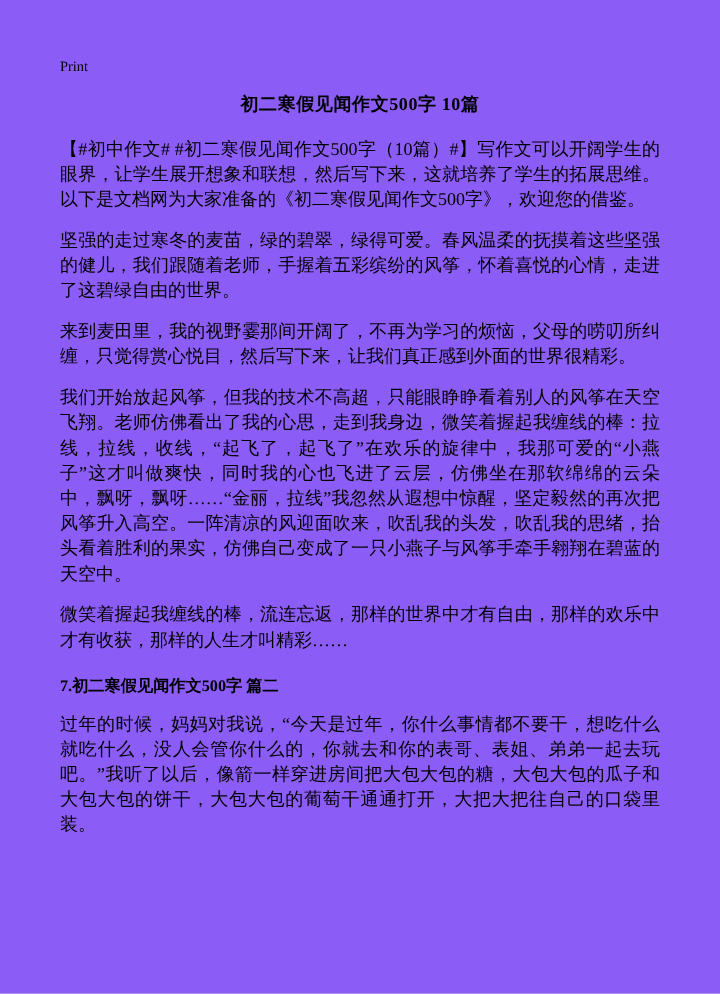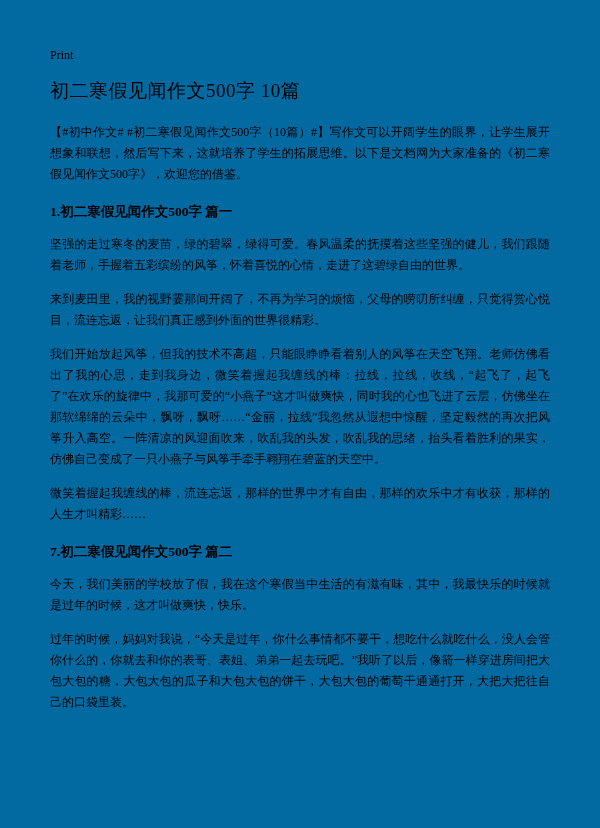--- a/index.html
+++ b/index.html
@@ -11,46 +11,46 @@
     width: 600px;
     height: 828px;
     overflow: hidden;
     font-family: "Liberation Serif", "DejaVu Serif", serif;
     color: #000000;
   }
   .page {
     position: relative;
     width: 600px;
     height: 828px;
-    background: #0369a1;
+    background: #8b5cf6;
   }
   .print-label {
     position: absolute;
     top: 48px;
     left: 50px;
     font-size: 12px;
     font-family: "Liberation Serif", "DejaVu Serif", serif;
     color: #000000;
     cursor: pointer;
   }
   .content {
     position: absolute;
     top: 78px;
     left: 50px;
     width: 500px;
   }
   .doc-title {
-    text-align: left;
-    font-size: 19px;
-    font-weight: normal;
+    text-align: center;
+    font-size: 15px;
+    font-weight: bold;
     margin: 0 0 18px 0;
     letter-spacing: 0.5px;
   }
   .para {
-    font-size: 12px;
+    font-size: 15px;
     line-height: 21px;
     text-align: justify;
     margin: 0 0 13px 0;
   }
   .section-heading {
     font-size: 13.5px;
     font-weight: bold;
     margin: 18px 0 13px 0;
   }
 </style>
@@ -60,26 +60,24 @@
 <div class="page">
 
   <div class="print-label">Print</div>
 
   <div class="content">
 
     <h1 class="doc-title">初二寒假见闻作文500字 10篇</h1>
 
     <p class="para">【#初中作文# #初二寒假见闻作文500字（10篇）#】写作文可以开阔学生的眼界，让学生展开想象和联想，然后写下来，这就培养了学生的拓展思维。以下是文档网为大家准备的《初二寒假见闻作文500字》，欢迎您的借鉴。</p>
 
-    <h2 class="section-heading">1.初二寒假见闻作文500字 篇一</h2>
 
     <p class="para">坚强的走过寒冬的麦苗，绿的碧翠，绿得可爱。春风温柔的抚摸着这些坚强的健儿，我们跟随着老师，手握着五彩缤纷的风筝，怀着喜悦的心情，走进了这碧绿自由的世界。</p>
-    <p class="para">来到麦田里，我的视野霎那间开阔了，不再为学习的烦恼，父母的唠叨所纠缠，只觉得赏心悦目，流连忘返，让我们真正感到外面的世界很精彩。</p>
+    <p class="para">来到麦田里，我的视野霎那间开阔了，不再为学习的烦恼，父母的唠叨所纠缠，只觉得赏心悦目，然后写下来，让我们真正感到外面的世界很精彩。</p>
     <p class="para">我们开始放起风筝，但我的技术不高超，只能眼睁睁看着别人的风筝在天空飞翔。老师仿佛看出了我的心思，走到我身边，微笑着握起我缠线的棒：拉线，拉线，收线，“起飞了，起飞了”在欢乐的旋律中，我那可爱的“小燕子”这才叫做爽快，同时我的心也飞进了云层，仿佛坐在那软绵绵的云朵中，飘呀，飘呀……“金丽，拉线”我忽然从遐想中惊醒，坚定毅然的再次把风筝升入高空。一阵清凉的风迎面吹来，吹乱我的头发，吹乱我的思绪，抬头看着胜利的果实，仿佛自己变成了一只小燕子与风筝手牵手翱翔在碧蓝的天空中。</p>
     <p class="para">微笑着握起我缠线的棒，流连忘返，那样的世界中才有自由，那样的欢乐中才有收获，那样的人生才叫精彩……</p>
 
     <h2 class="section-heading">7.初二寒假见闻作文500字 篇二</h2>
 
-    <p class="para">今天，我们美丽的学校放了假，我在这个寒假当中生活的有滋有味，其中，我最快乐的时候就是过年的时候，这才叫做爽快，快乐。</p>
     <p class="para">过年的时候，妈妈对我说，“今天是过年，你什么事情都不要干，想吃什么就吃什么，没人会管你什么的，你就去和你的表哥、表姐、弟弟一起去玩吧。”我听了以后，像箭一样穿进房间把大包大包的糖，大包大包的瓜子和大包大包的饼干，大包大包的葡萄干通通打开，大把大把往自己的口袋里装。</p>
 
   </div>
 </div>
 
 </body></html>

